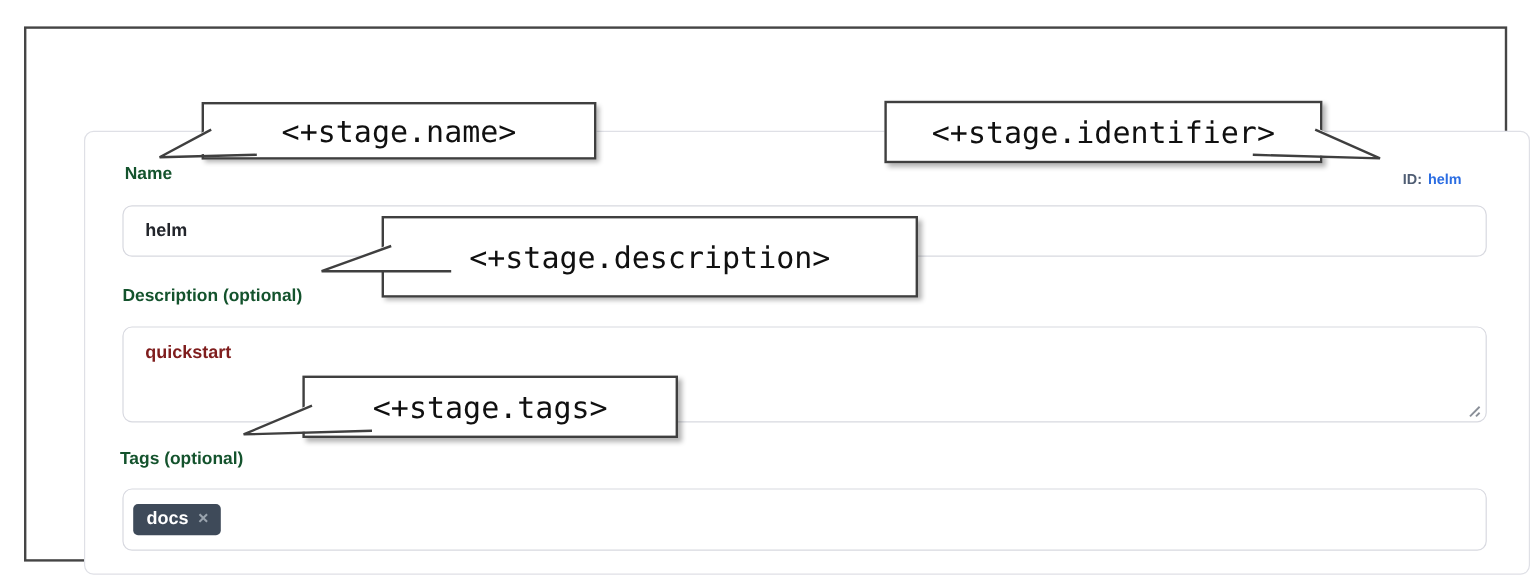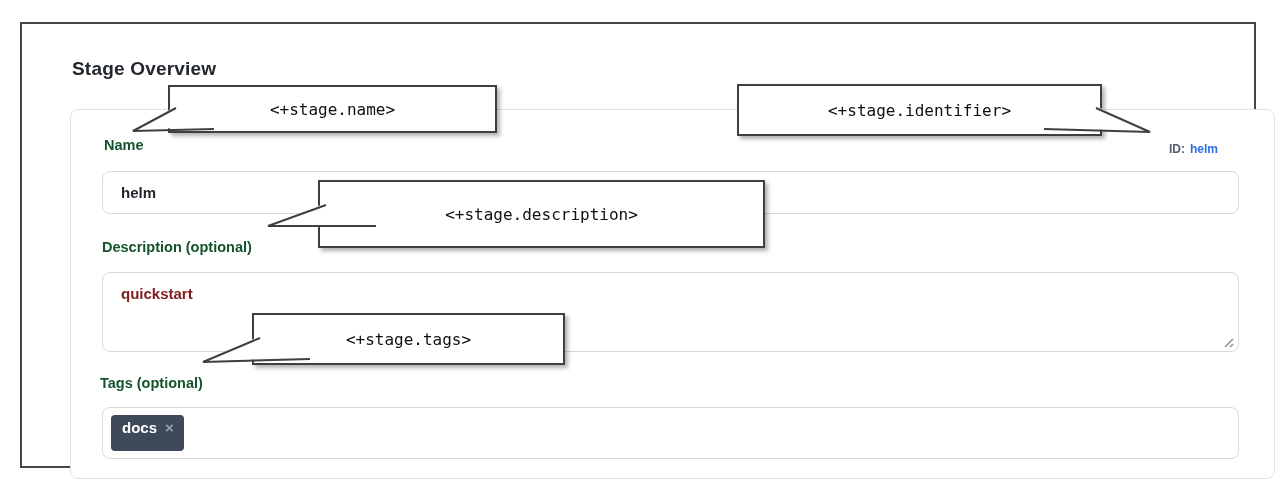--- a/index.html
+++ b/index.html
@@ -32,40 +32,39 @@
 
   .text-area{position:absolute;left:80px;top:248px;width:1137px;height:80px;box-sizing:border-box;
     border:1px solid #d8d9e0;border-radius:8px;padding:12px 18px;font-size:15px;font-weight:600;
     color:#7f1d1d;background:#fff;font-family:"Liberation Sans",sans-serif;outline:none;resize:none;}
   .resize-grip{position:absolute;left:1200px;top:312px;width:14px;height:14px;pointer-events:auto;cursor:nwse-resize;}
 
   .tags-input{position:absolute;left:80px;top:383px;width:1137px;height:52px;box-sizing:border-box;
     border:1px solid #d8d9e0;border-radius:8px;background:#fff;display:flex;align-items:center;
     padding:0 8px;cursor:text;}
   .chip{display:inline-flex;align-items:center;gap:8px;background:#3e4a59;color:#ffffff;
-    border-radius:4px;padding:5px 10px 16px 11px;font-size:15px;font-weight:600;line-height:1;}
+    border-radius:4px;padding:5px 10px 6px 11px;font-size:15px;font-weight:600;line-height:1;}
   .chip .chip-x{color:#9aa4ae;font-size:15px;font-weight:700;cursor:pointer;line-height:1;}
 
   
   .callout{position:absolute;background:#ffffff;border:2px solid #3f3f3f;box-sizing:border-box;
     display:flex;align-items:center;justify-content:center;
-    font-family:"DejaVu Sans Mono",monospace;font-size:16px;color:#101010;
+    font-family:"DejaVu Sans Mono",monospace;font-size:25px;color:#101010;
     box-shadow:3px 3px 4px rgba(0,0,0,0.30);z-index:5;white-space:nowrap;}
   .co-name{left:168px;top:85px;width:329px;height:48px;}
   .co-identifier{left:737px;top:84px;width:365px;height:52px;justify-content:center;}
   .co-description{left:318px;top:180px;width:447px;height:68px;}
   .co-tags{left:252px;top:313px;width:313px;height:52px;}
 
   .tails{position:absolute;left:0;top:0;width:1278px;height:488px;z-index:6;pointer-events:none;}
 </style>
 </head>
 <body>
 
 <div class="frame">
-  <div class="page-title">Stage Overview</div>
 
   <div class="card"></div>
 
   <div class="field-label lbl-name">Name</div>
 
   <div class="id-row">
     <span>ID:</span><a href="#">helm</a>
   </div>
 
   <input class="text-input input-name" type="text" value="helm" style="">

